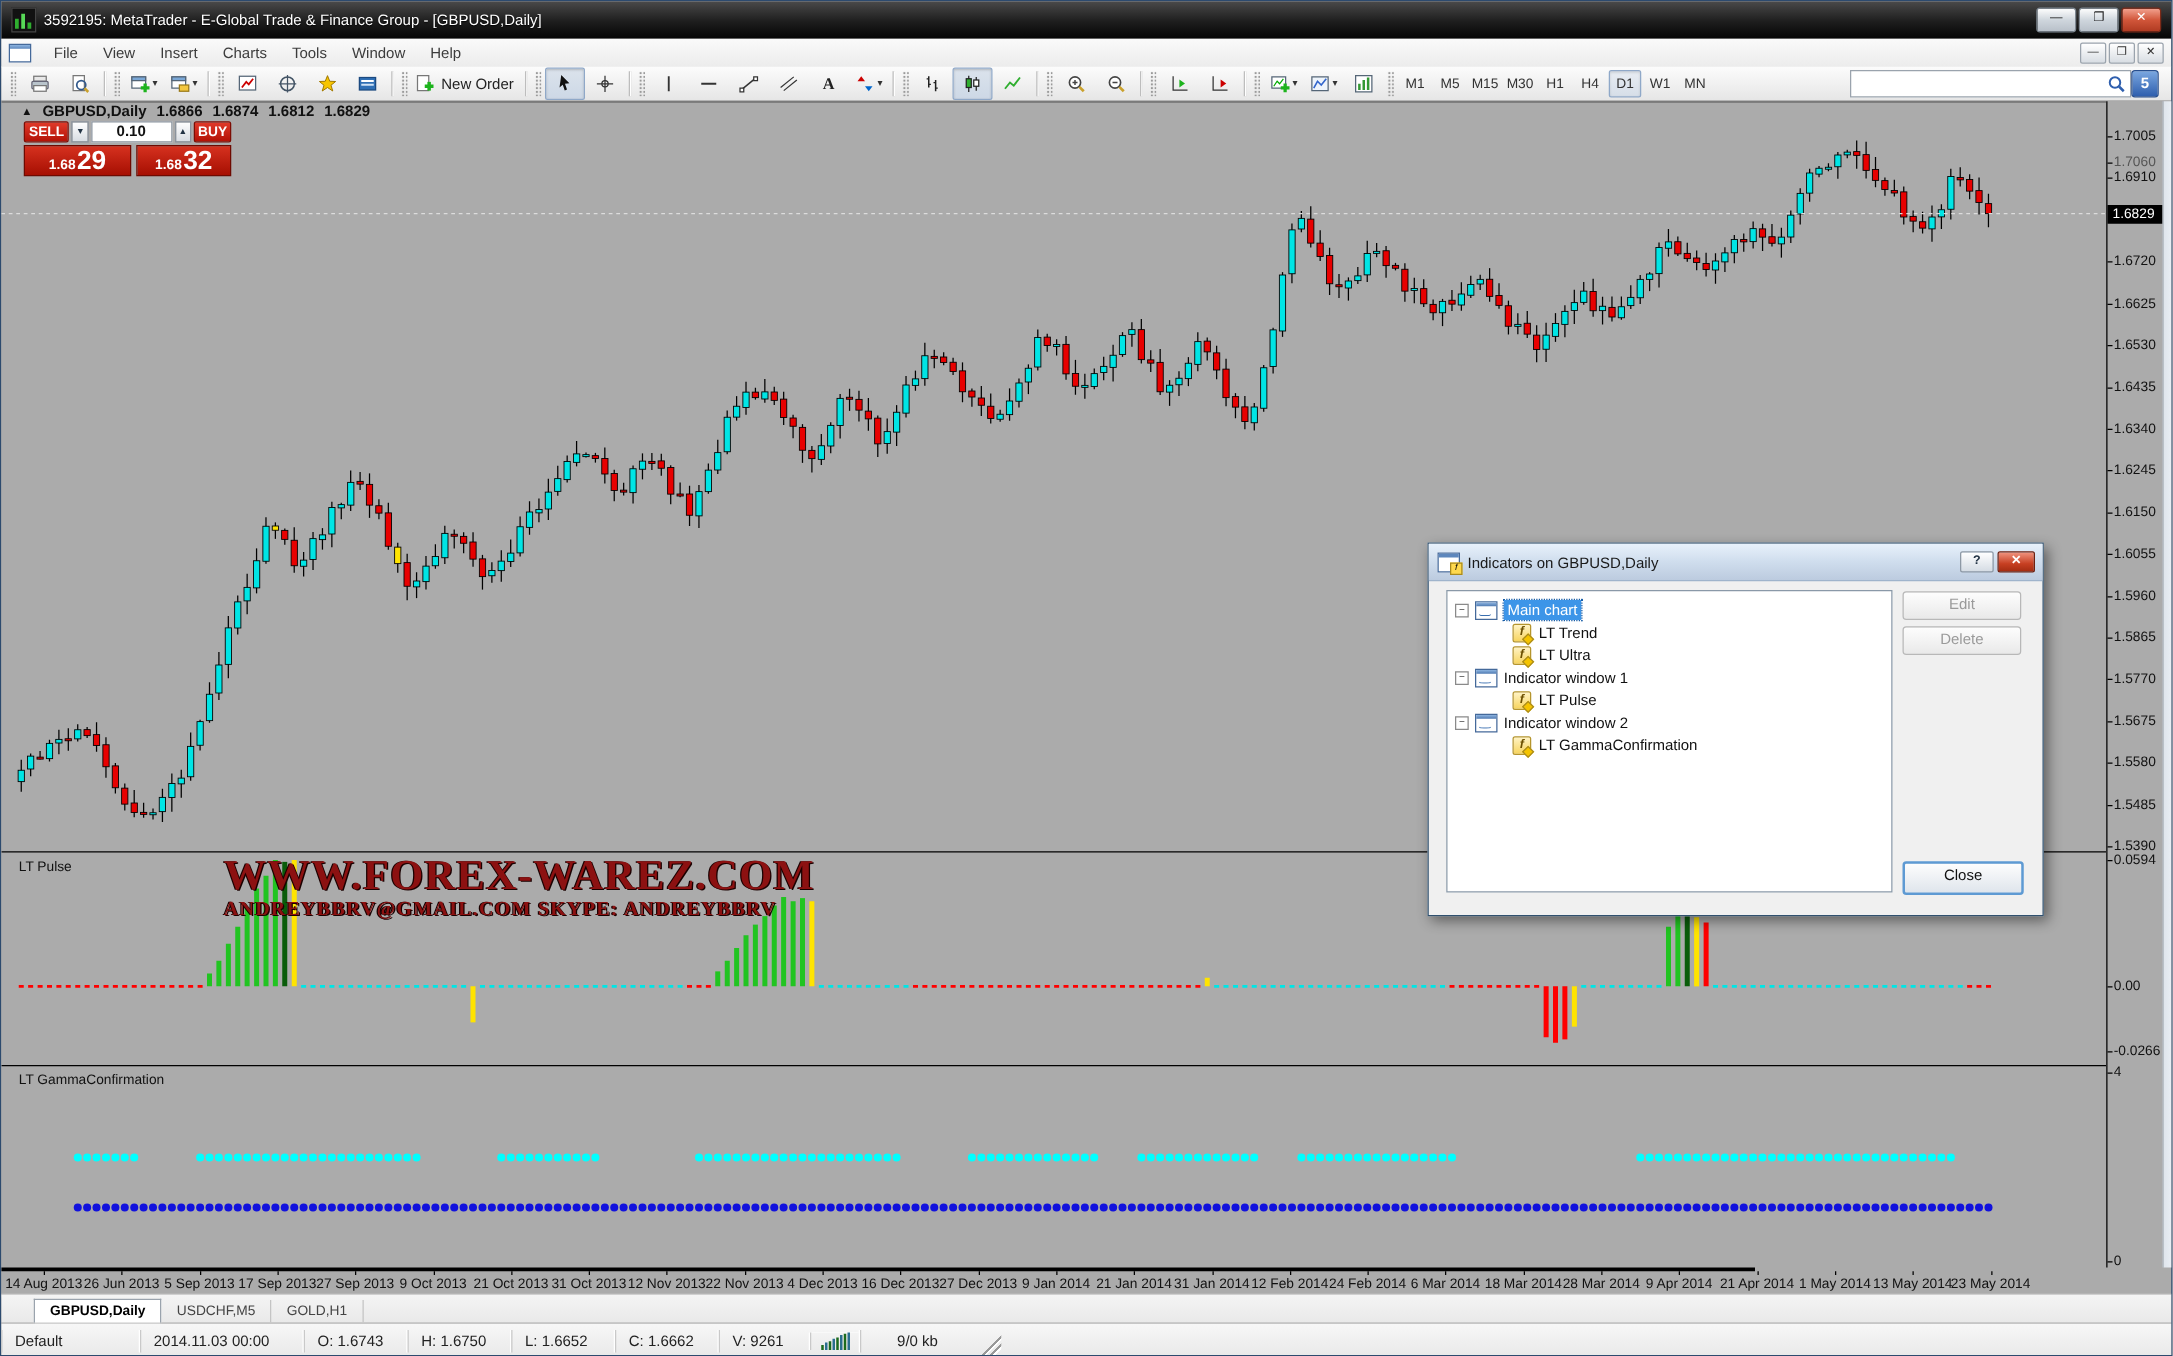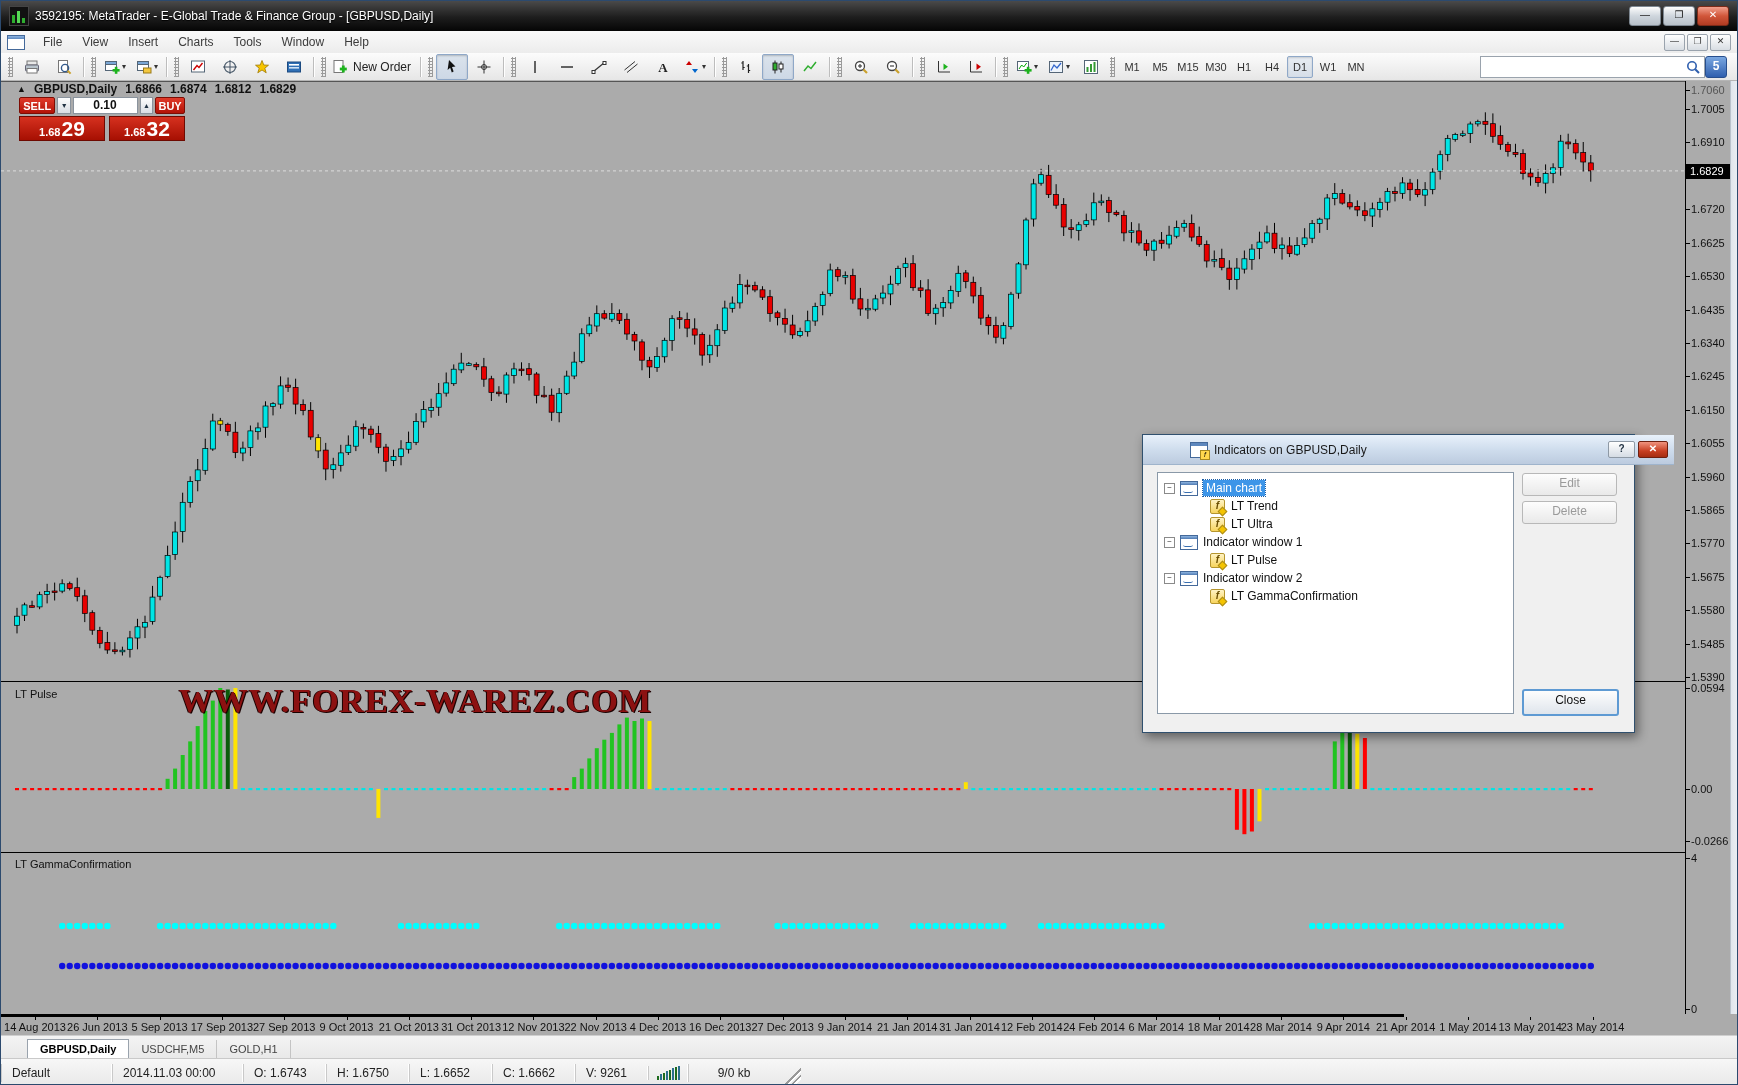--- a/index.html
+++ b/index.html
@@ -35,21 +35,21 @@
   #searchwrap{margin-left:auto;display:flex;align-items:center;gap:4px;padding-right:10px;}
   #search-input{width:198px;height:20px;border:1px solid #9aa3ad;background:#fff;font-size:12px;padding:0 20px 0 5px;}
   #search-mag{margin-left:-24px;width:16px;height:16px;}
   #mql5-btn{width:20px;height:20px;border-radius:3px;background:linear-gradient(#7aa7e0,#2f5fae);border:1px solid #274e8d;color:#fff;font-size:12px;font-weight:bold;text-align:center;line-height:19px;}
   
   #chart-region{position:absolute;left:0;top:80px;width:1738px;height:933px;background:#ababab;}
   #plot{position:absolute;left:0;top:0;}
   #axis-col{position:absolute;left:1684px;top:0;width:44px;height:933px;background:#ababab;border-left:1px solid #000;}
   .axis-label{position:absolute;left:5px;font-size:11px;color:#111;transform:translateY(-50%);white-space:nowrap;}
   .axis-label::before{content:"";position:absolute;left:-5px;top:50%;width:4px;height:1px;background:#000;}
-  .axis-label.top-max{color:#555;}
+  .axis-label.top-max{color:#555;margin-top:40px;}
   #price-badge{position:absolute;left:0px;width:44px;height:15px;background:#000;color:#fff;font-size:11px;line-height:15px;padding-left:4px;box-sizing:border-box;}
   #edge-strip{position:absolute;left:1729px;top:0;width:9px;height:933px;background:linear-gradient(90deg,#dfe5ec,#eef2f7);border-left:1px solid #b9c2cc;}
   #chart-header{position:absolute;left:16px;top:81px;font-size:12px;font-weight:bold;color:#111;display:flex;gap:8px;align-items:center;}
   #chart-header .tri{font-size:9px;}
   
   #ocp{position:absolute;left:18px;top:96px;width:166px;}
   #ocp .row1{display:flex;height:17px;gap:2px;}
   .ocp-btn{background:linear-gradient(#e03a2a,#b31206);border:1px solid #7d0d04;border-radius:2px;color:#fff;font-size:11px;font-weight:bold;display:flex;align-items:center;justify-content:center;}
   #sell-btn{width:42px;} #buy-btn{width:34px;}
   .spin{width:14px;background:linear-gradient(#fefefe,#d8dde3);border:1px solid #8a939d;font-size:7px;color:#234;display:flex;align-items:center;justify-content:center;}
@@ -58,21 +58,21 @@
   .bigprice{background:linear-gradient(#d6311f,#a60f02);border:1px solid #6e0a01;color:#fff;display:flex;align-items:baseline;justify-content:center;gap:1px;padding-top:1px;}
   #sell-big{width:85px;} #buy-big{width:75px;}
   .bigprice .sm{font-size:11px;font-weight:bold;} .bigprice .bg{font-size:21px;font-weight:bold;line-height:22px;}
   
   #watermark{position:absolute;left:178px;top:602px;color:#8c1111;text-shadow:1px 1px 0 #1a0000,-1px 0 0 #1a0000;}
   #wm1{font-family:"Liberation Serif",serif;font-weight:bold;font-size:34px;letter-spacing:1px;line-height:36px;}
   #wm2{font-family:"Liberation Serif",serif;font-weight:bold;font-size:16px;letter-spacing:1px;}
   .panel-label{position:absolute;font-size:11px;color:#111;}
   
   #dialog{position:absolute;left:1141px;top:353px;width:491px;height:297px;background:#f0f0f0;border:1px solid #30506e;box-shadow:3px 4px 10px rgba(0,0,0,.45);}
-  #dlg-titlebar{position:absolute;left:0;top:0;width:100%;height:29px;background:linear-gradient(#e8f1fb,#cfdded 50%,#bccbdf);border-bottom:1px solid #9fb4cc;display:flex;align-items:center;padding-left:40px;}
+  #dlg-titlebar{position:absolute;left:0;top:0;width:100%;height:29px;background:linear-gradient(#e8f1fb,#cfdded 50%,#bccbdf);border-bottom:1px solid #9fb4cc;display:flex;align-items:center;}
   #dlg-icon{width:16px;height:14px;margin:0 6px 0 7px;position:relative;background:#fff;border:1px solid #44699a;}
   #dlg-icon::before{content:"";position:absolute;left:0;top:0;right:0;height:3px;background:#5d87bd;}
   #dlg-icon::after{content:"f";position:absolute;right:-3px;bottom:-3px;width:8px;height:8px;background:#ffd94d;border:1px solid #a88a1f;font-size:7px;line-height:8px;text-align:center;font-style:italic;}
   #dlg-title{font-size:12px;color:#1a1a1a;}
   #dlg-btns{margin-left:auto;display:flex;gap:3px;padding-right:6px;}
   .dlg-wbtn{width:25px;height:15px;border:1px solid #8e99a5;border-radius:2px;background:linear-gradient(#fff,#d5dce4);font-size:10px;line-height:13px;text-align:center;color:#234;font-weight:bold;}
   .dlg-wbtn.close{width:28px;background:linear-gradient(#f0937e,#c73f22 60%,#a52d12);color:#fff;border-color:#6e2010;}
   #dlg-list{position:absolute;left:14px;top:37px;width:355px;height:240px;background:#fff;border:1px solid #8a99a8;overflow:hidden;}
   .tree-row{position:absolute;left:0;height:18px;display:flex;align-items:center;font-size:12px;color:#111;white-space:nowrap;}
   .expander{width:9px;height:9px;border:1px solid #8a8a8a;background:#fff;font-size:8px;line-height:7px;text-align:center;color:#333;margin-right:5px;}
@@ -1419,20 +1419,21 @@
         </div>
         <div class="bigprice" id="buy-big">
           <span class="sm">1.68</span>
           <span class="bg">32</span>
         </div>
       </div>
     </div>
 
     <div id="watermark">
       <div id="wm1">WWW.FOREX-WAREZ.COM</div>
+      <div id="wm2">ANDREYBBRV@GMAIL.COM   SKYPE: ANDREYBBRV</div>
     </div>
 
     <div class="panel-label" style="left:14px;top:607px;">LT Pulse</div>
     <div class="panel-label" style="left:14px;top:777px;">LT GammaConfirmation</div>
 
     <div id="dialog">
       <div id="dlg-titlebar">
         <div id="dlg-icon"></div>
         <div id="dlg-title">Indicators on GBPUSD,Daily</div>
         <div id="dlg-btns">

